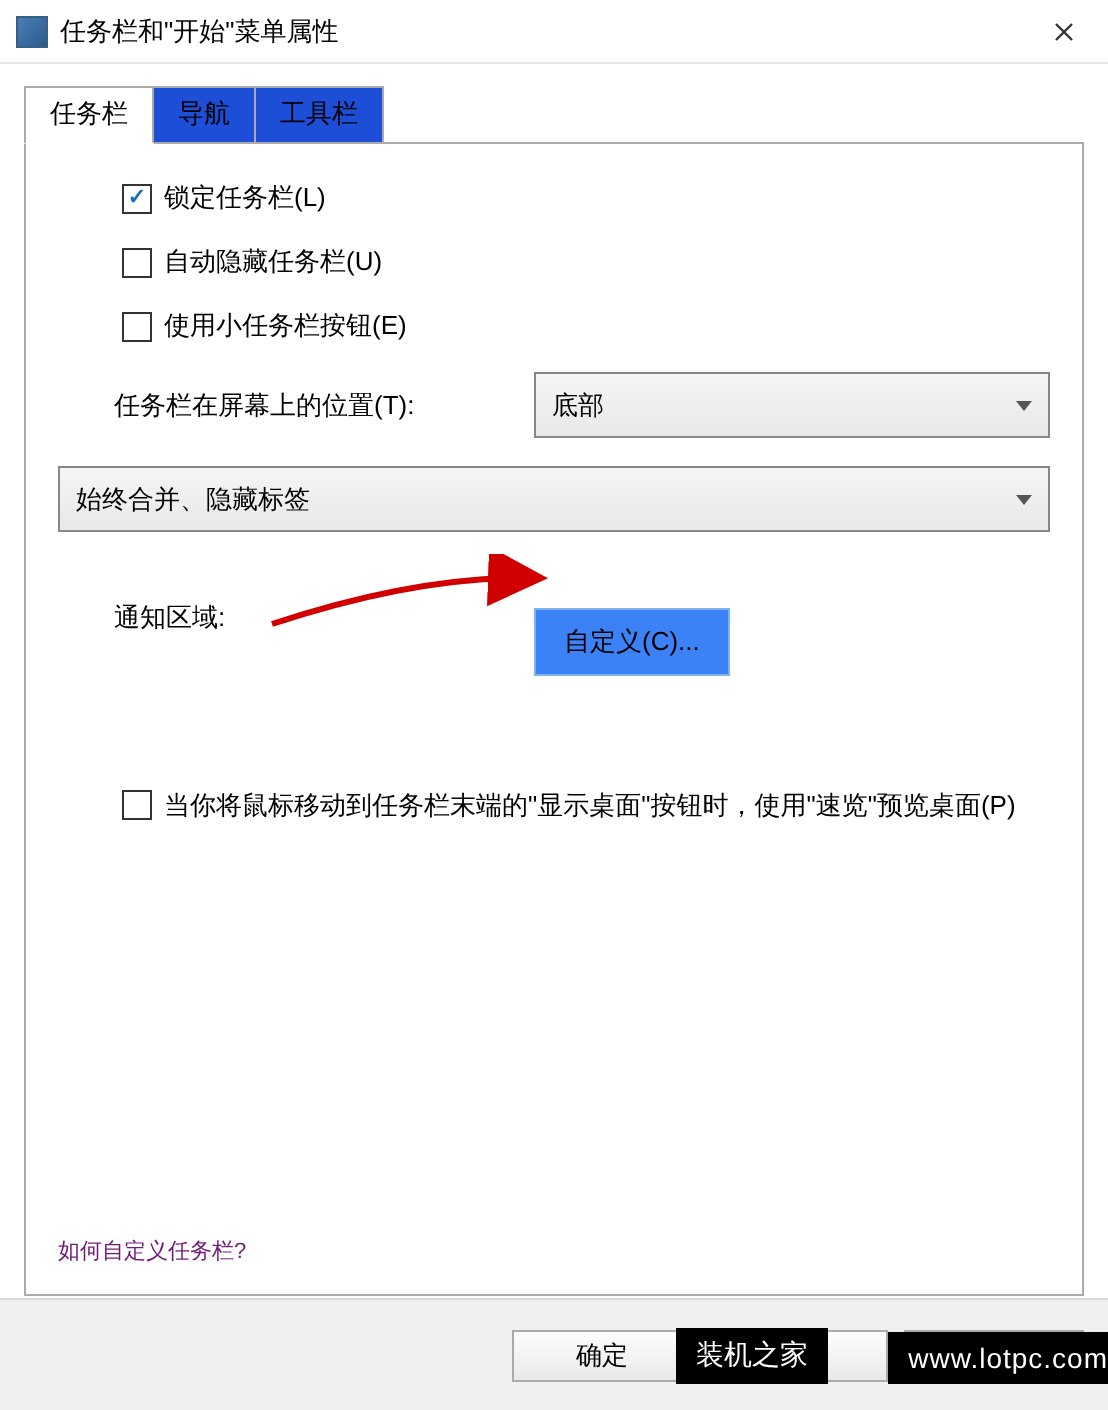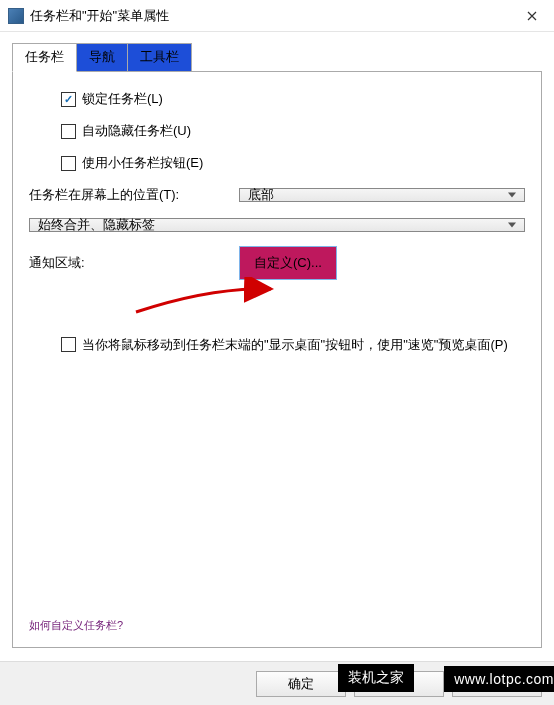--- a/index.html
+++ b/index.html
@@ -16,31 +16,31 @@
 .tabs { display:flex; position: relative; top:1px; }
 .tab { padding: 4px 12px 5px 12px; border:1px solid #aaa; background:#1d4ed8; font-size:13px; margin-right:-1px; cursor:pointer; }
 .tab.active { background:#fff; border-bottom:1px solid #fff; z-index:2; }
 
 .tab-panel { border:1px solid #aaa; padding: 18px 16px 16px 16px; height: calc(100% - 30px); position: relative; }
 .checkbox-row { display:flex; align-items:center; margin-bottom: 14px; padding-left: 32px; }
 .chk { width:15px; height:15px; border:1px solid #333; margin-right:6px; display:flex; align-items:center; justify-content:center; font-size:11px; flex-shrink:0; }
 .chk.checked::after { content:"✓"; color:#1a6fb5; font-weight:bold; line-height:1; }
 
 .field-row { display:flex; align-items:center; margin-bottom:14px; }
-.field-label { width: 210px; font-size:13px; }
-.select { flex:1; height:14px; border:1px solid #888; background:linear-gradient(#f5f5f5,#e8e8e8); display:flex; align-items:center; padding:0 8px; position:relative; font-size:13px; }
+.field-label { width: 210px; font-size:13px;margin-left:28px; }
+.select { flex:1; height:33px; border:1px solid #888; background:linear-gradient(#f5f5f5,#e8e8e8); display:flex; align-items:center; padding:0 8px; position:relative; font-size:13px; }
 .select::after { content:""; position:absolute; right:8px; top:50%; width:0; height:0; border-left:4px solid transparent; border-right:4px solid transparent; border-top:5px solid #555; transform:translateY(-50%); }
 
-.btn-customize { height:26px; padding:16px 14px; border:1px solid #7eb4ea; background:#be185d; font-size:13px; display:inline-flex; align-items:center; cursor:pointer; }
+.btn-customize { height:26px; padding:16px 14px; border:1px solid #7eb4ea; background:#3b82f6; font-size:13px; display:inline-flex; align-items:center; cursor:pointer;margin-top:24px; }
 
 .arrow-overlay { position:absolute; left:118px; top:205px; pointer-events:none; }
 
 .link { color:#701a75; font-size:11px; cursor:pointer; position:absolute; left:16px; bottom:14px; }
 
-.button-bar { position:absolute; bottom:0; left:0; right:0; height:44px; background:#f0f0f0; border-top:1px solid #ddd; display:flex; align-items:center; justify-content:flex-end; padding:0 12px; gap:8px; }
+.button-bar { position:absolute; bottom:0; left:0; right:0; height:56px; background:#f0f0f0; border-top:1px solid #ddd; display:flex; align-items:center; justify-content:flex-end; padding:0 12px; gap:8px; }
 .btn { min-width:90px; height:26px; border:1px solid #aaa; background:linear-gradient(#fdfdfd,#e9e9e9); font-size:13px; cursor:pointer; }
 
 .watermark1 { position:absolute; right:140px; bottom:13px; background:#000; color:#fff; font-size:14px; padding:5px 10px; font-weight:500; z-index:10; }
 .watermark2 { position:absolute; right:0; bottom:13px; background:#000; color:#fff; font-size:14px; padding:5px 0 5px 10px; font-weight:500; z-index:10; letter-spacing:0.5px; }
 </style>
 </head>
 <body>
 
 <div class="titlebar">
   <div class="app-icon"></div>

